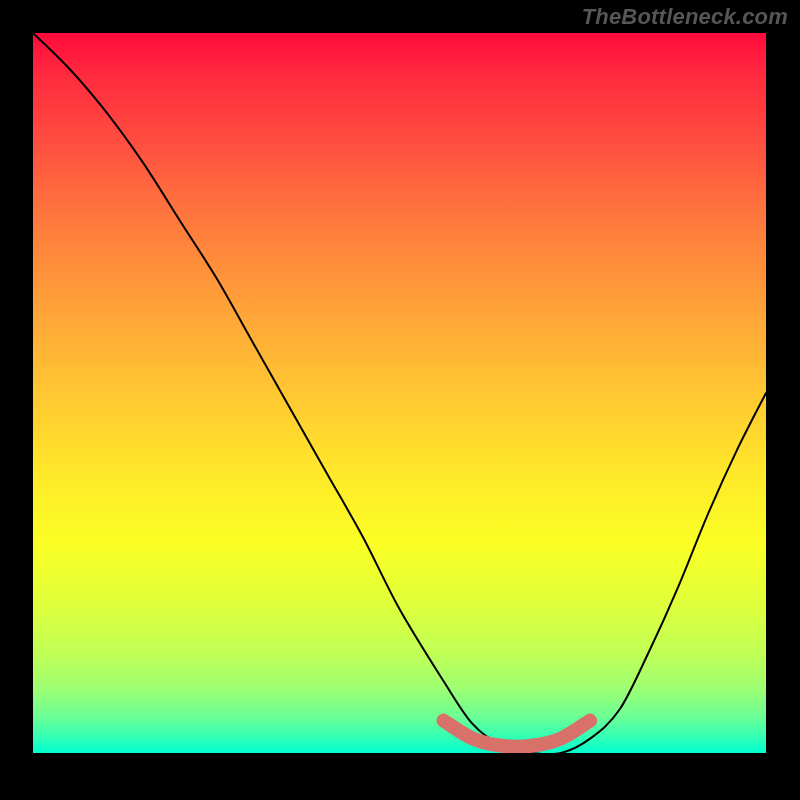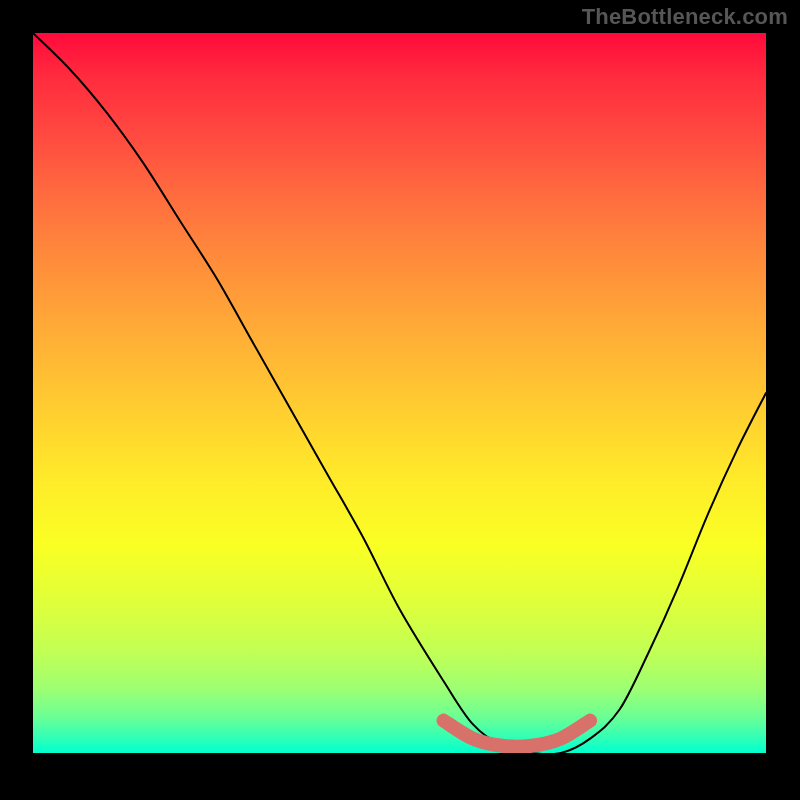--- a/index.html
+++ b/index.html
@@ -2,20 +2,21 @@
 <html><head>
 <meta charset="utf-8">
 <style>
   * { margin: 0; padding: 0; box-sizing: border-box; }
   html, body { width: 800px; height: 800px; background: #000; overflow: hidden; }
   .container {
     position: relative;
     width: 800px;
     height: 800px;
     background: #000;
+    font-style: italic;
   }
   .attribution {
     position: absolute;
     top: 4px;
     right: 12px;
     font-family: Arial, Helvetica, sans-serif;
     font-size: 22px;
     color: #565656;
     font-weight: bold;
     letter-spacing: 0.2px;

